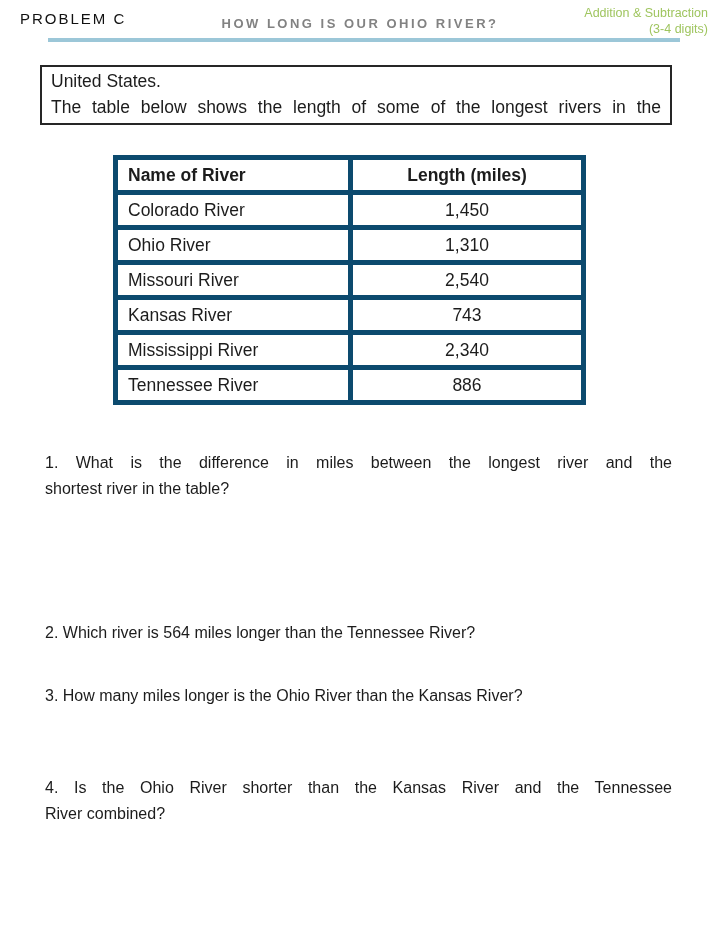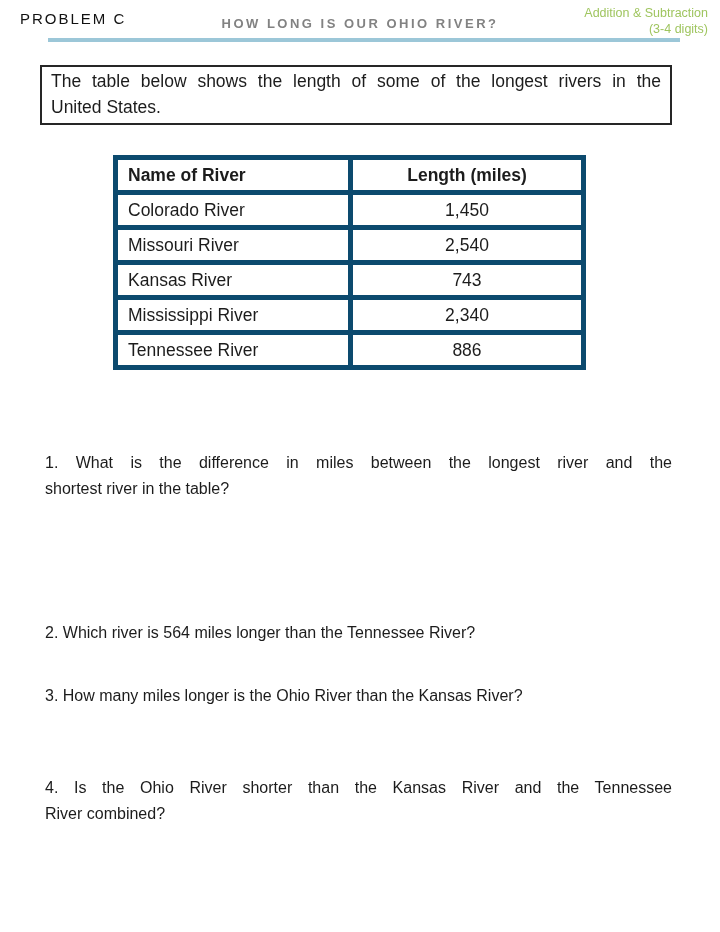--- a/index.html
+++ b/index.html
@@ -91,39 +91,43 @@
 
   <div class="problem-label">PROBLEM C</div>
   <div class="page-title">HOW LONG IS OUR OHIO RIVER?</div>
   <div class="topic-label">
     <div>Addition &amp; Subtraction</div>
     <div>(3-4 digits)</div>
   </div>
   <div class="header-rule"></div>
 
   <div class="intro-box">
+    <span class="line" style="display:block;">United States.</span>
     <span class="line jfull" style="display:block; text-align:justify; text-align-last:justify;">The table below shows the length of some of the longest rivers in the</span>
-    <span class="line" style="display:block;">United States.</span>
   </div>
 
   <table class="rivers-table">
     <colgroup>
         <col class="c-name">
         <col class="c-len">
       </colgroup>
     <thead>
       <tr>
         <th class="cell-name">Name of River</th>
         <th class="cell-len">Length (miles)</th>
       </tr>
     </thead>
     <tbody>
       <tr>
         <td class="cell-name">Colorado River</td>
         <td class="cell-len">1,450</td>
+      </tr>
+      <tr>
+        <td class="cell-name">Ohio River</td>
+        <td class="cell-len">1,310</td>
       </tr>
       <tr>
         <td class="cell-name">Missouri River</td>
         <td class="cell-len">2,540</td>
       </tr>
       <tr>
         <td class="cell-name">Kansas River</td>
         <td class="cell-len">743</td>
       </tr>
       <tr>

